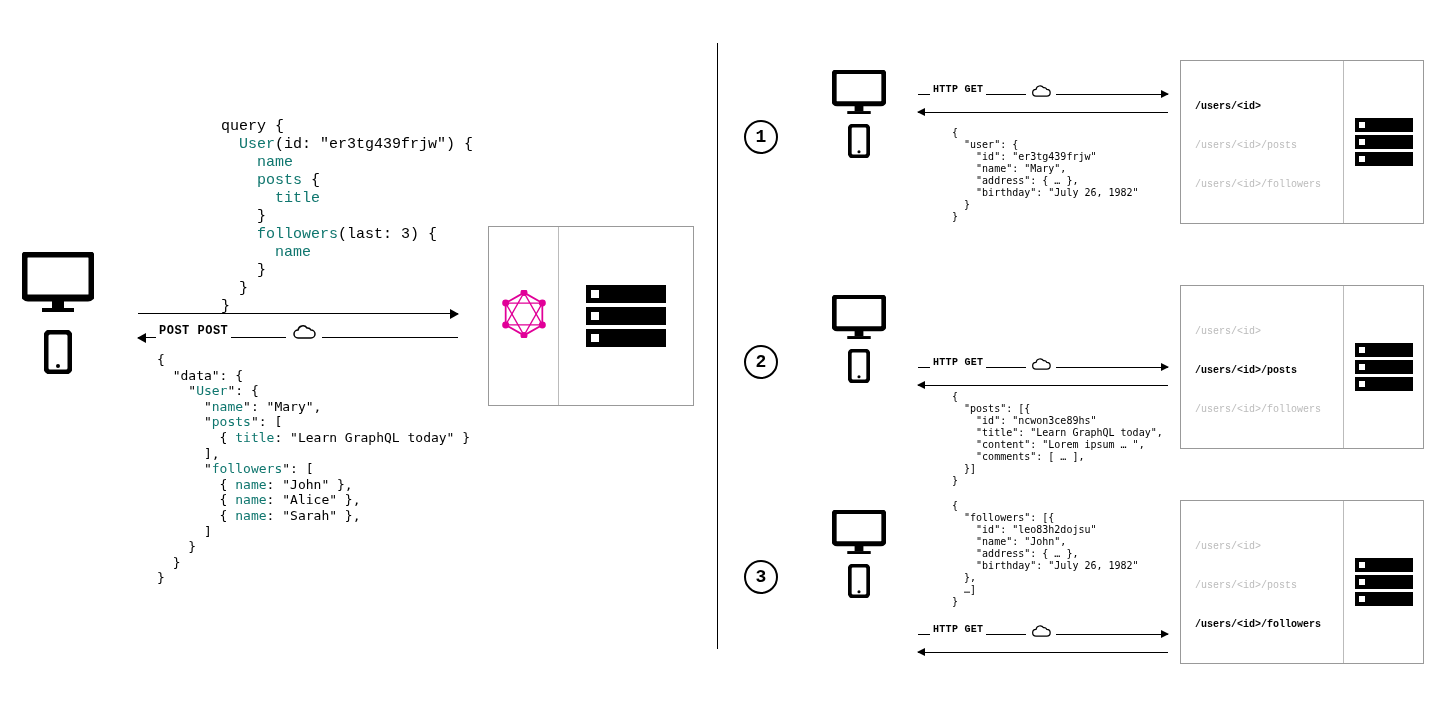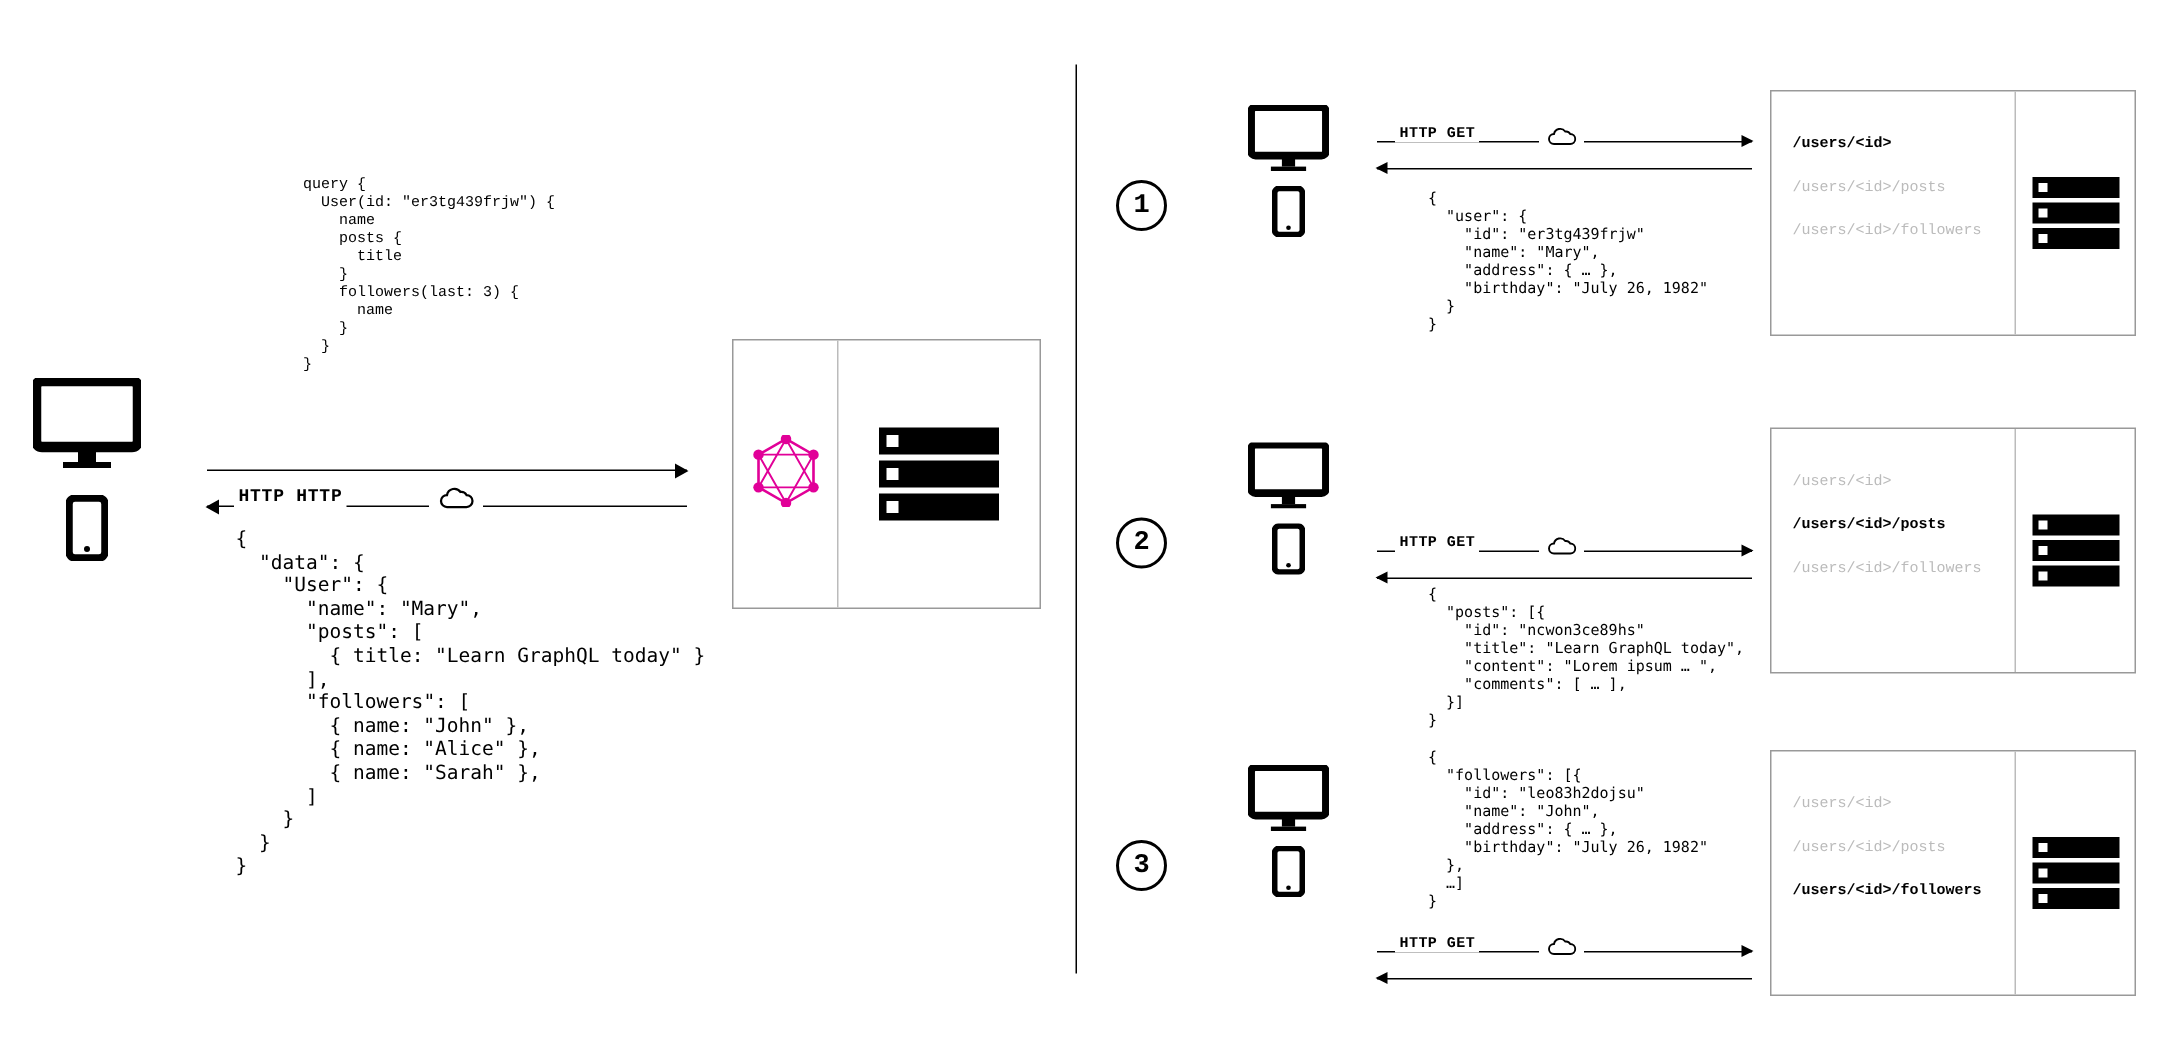--- a/index.html
+++ b/index.html
@@ -27,36 +27,36 @@
     top: 252px;
     display: flex;
     flex-direction: column;
     align-items: center;
     gap: 18px;
   }
   .desktop-icon svg, .mobile-icon svg { display:block; }
 
   .gql-query-code {
     position: absolute;
-    left: 202px;
+    left: 221px;
     top: 118px;
-    font-size: 10px;
+    font-size: 15px;
     line-height: 1.2;
     font-family: 'Courier New', Courier, monospace;
     white-space: pre;
   }
   .gql-response-code {
     position: absolute;
     left: 157px;
     top: 352px;
     font-size: 13px;
     line-height: 1.2;
     white-space: pre;
   }
-  .kw { color: #000000; }
+  .kw { color: #0f766e; }
 
   .arrows-left {
     position: absolute;
     left: 138px;
     top: 302px;
     width: 320px;
   }
   .arrow-row { position:relative; height:24px; }
   .arrow-line { position:absolute; left:0; right:0; top:11px; height:1px; background:#000; }
   .arrow-head-right::after { content:''; position:absolute; right:-1px; top:7px; border-left:9px solid #000; border-top:5px solid transparent; border-bottom:5px solid transparent; }
@@ -133,21 +133,21 @@
   .endpoints-box {
     position:absolute;
     left:440px;
     top:20px;
     width:244px;
     height:164px;
     border:1px solid #999;
     display:flex;
   }
   .ep-left { flex:1; padding:30px 10px 10px 14px; display:flex; flex-direction:column; gap:18px; }
-  .ep-item { font-size:10px; color:#bbb; }
+  .ep-item { font-size:10px; color:#bbb;margin-top:10px; }
   .ep-item.active { color:#000; font-weight:bold; }
   .ep-right { flex:0 0 80px; border-left:1px solid #bbb; display:flex; align-items:center; justify-content:center; }
 
   .small-db-stack .db-bar { width:58px; height:14px; background:#000; margin:3px 0; position:relative;}
   .small-db-stack .db-bar::before { content:''; position:absolute; left:4px; top:4px; width:6px; height:6px; background:#fff; }
 
   .small-arrow-row { position:relative; height:18px; }
   .small-arrow-line { position:absolute; left:0; right:0; top:8px; height:1px; background:#000; }
   .small-arrow-row.arrow-head-right::after { content:''; position:absolute; right:-1px; top:4px; border-left:8px solid #000; border-top:4px solid transparent; border-bottom:4px solid transparent; }
   .small-arrow-row.arrow-head-left::before { content:''; position:absolute; left:-1px; top:4px; border-right:8px solid #000; border-top:4px solid transparent; border-bottom:4px solid transparent; }
@@ -176,21 +176,21 @@
 </div>
 
 <pre class="gql-query-code" id="gql-query"><div>query {</div><div>  <span class="kw">User</span>(id: "er3tg439frjw") {</div><div>    <span class="kw">name</span></div><div>    <span class="kw">posts</span> {</div><div>      <span class="kw">title</span></div><div>    }</div><div>    <span class="kw">followers</span>(last: 3) {</div><div>      <span class="kw">name</span></div><div>    }</div><div>  }</div><div>}</div></pre>
 
 <div class="arrows-left">
   <div class="arrow-row arrow-head-right">
     <div class="arrow-line"></div>
   </div>
   <div class="arrow-row arrow-head-left">
     <div class="arrow-line"></div>
-    <span class="arrow-label" style="left:18px;">HTTP HTTP</span>
+    <span class="arrow-label" style="left:18px;">POST POST</span>
     <span class="cloud" style="left:148px;">
       <svg width="24" height="16" viewBox="0 0 24 16">
           <path d="M6 14 A4 4 0 0 1 6 6 A5 5 0 0 1 15 4 A4 4 0 0 1 19 6 A4 4 0 0 1 19 14 Z" fill="none" stroke="#000" stroke-width="1.5"></path>
         </svg>
     </span>
   </div>
 </div>
 
 <pre class="gql-response-code" id="gql-response"><div>{</div><div>  "data": {</div><div>    "<span class="kw">User</span>": {</div><div>      "<span class="kw">name</span>": "Mary",</div><div>      "<span class="kw">posts</span>": [</div><div>        { <span class="kw">title</span>: "Learn GraphQL today" }</div><div>      ],</div><div>      "<span class="kw">followers</span>": [</div><div>        { <span class="kw">name</span>: "John" },</div><div>        { <span class="kw">name</span>: "Alice" },</div><div>        { <span class="kw">name</span>: "Sarah" },</div><div>      ]</div><div>    }</div><div>  }</div><div>}</div></pre>
 

